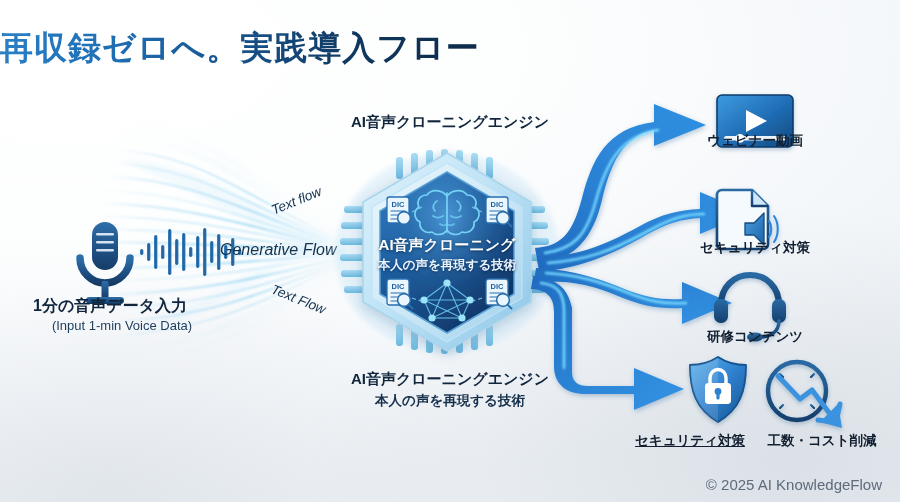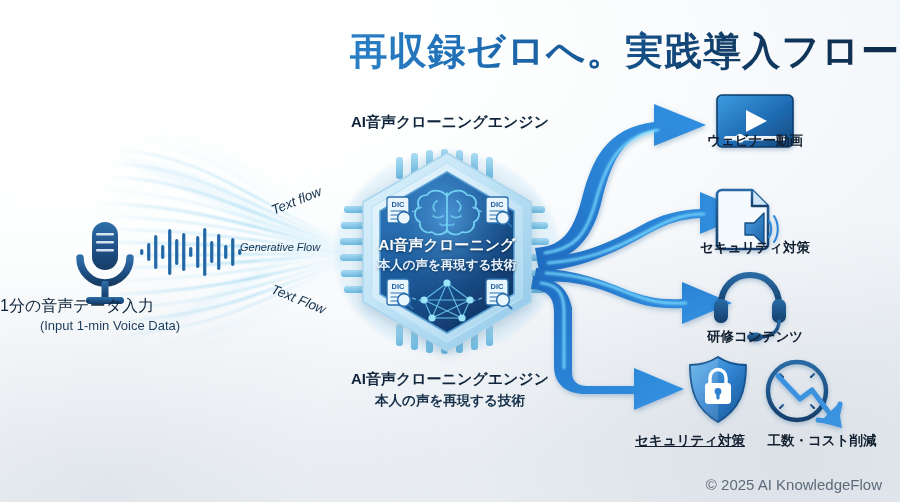--- a/index.html
+++ b/index.html
@@ -19,42 +19,42 @@
     background:radial-gradient(75% 70% at 88% 92%, rgba(150,162,175,.22) 0%, rgba(150,162,175,.10) 38%, rgba(255,255,255,0) 72%);
   }
   .vignette2{
     position:absolute;inset:0;pointer-events:none;
     background:radial-gradient(60% 60% at 12% 96%, rgba(150,162,175,.16) 0%, rgba(255,255,255,0) 70%);
   }
   svg.layer{position:absolute;left:0;top:0;width:900px;height:502px;}
 
   
   #title{
-    position:absolute;left:0;right:0;top:26px;text-align:right;
-    font-size:38px;font-weight:bold;letter-spacing:1px;
+    position:absolute;left:0;right:0;top:26px;text-align:left;
+    font-size:33px;font-weight:bold;letter-spacing:1px;
     white-space:nowrap;
   }
   #title .g{
     background:linear-gradient(90deg,#2a7fc4 0%,#1f6fb5 22%,#17548f 48%,#10385f 74%,#0d2b49 100%);
     -webkit-background-clip:text;background-clip:text;color:transparent;
     -webkit-text-fill-color:transparent;
   }
 
   
   .lbl{position:absolute;white-space:nowrap;}
   .mic-main{
-    left:0;width:220px;top:296px;
-    font-size:16px;font-weight:normal;color:#10253c;
+    left:0;width:220px;top:296px;text-align:center;
+    font-size:16px;font-weight:bold;color:#10253c;
   }
   .mic-sub{
     left:0;width:220px;top:318px;text-align:center;
-    font-size:13px;color:#1d3c5c;
+    font-size:13px;color:#1d3c5c;padding-left:12px;
   }
   .flow-mid{
-    left:240px;top:241px;font-size:11px;font-style:italic;color:#15314d;
+    left:220px;top:241px;font-size:16px;font-style:italic;color:#15314d;
   }
   .flow-up{
     left:272px;top:203px;font-size:13.5px;font-style:italic;color:#15314d;
     transform:rotate(-22deg);transform-origin:left center;
   }
   .flow-dn{
     left:272px;top:281px;font-size:13.5px;font-style:italic;color:#15314d;
     transform:rotate(22deg);transform-origin:left center;
   }
   .hex-top{

